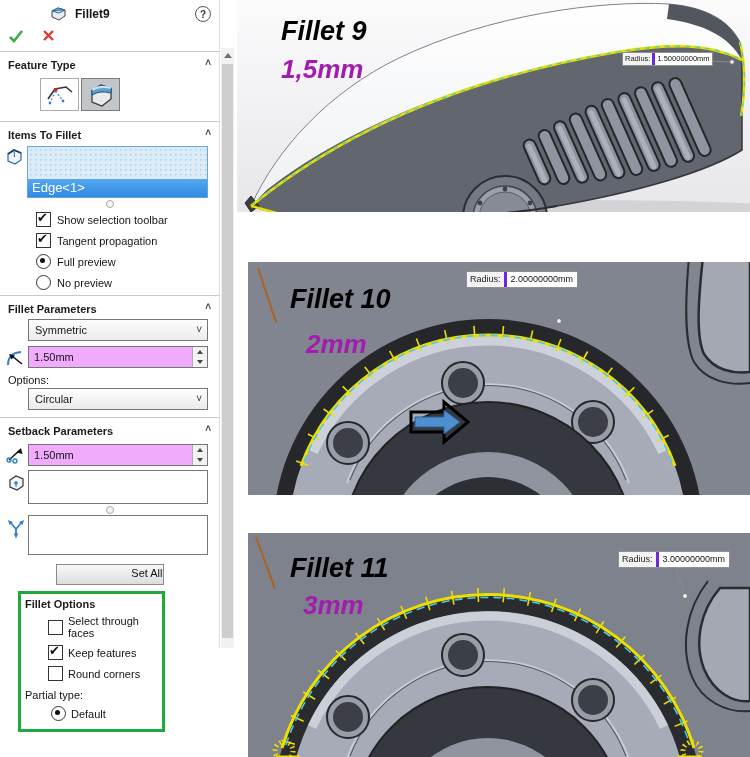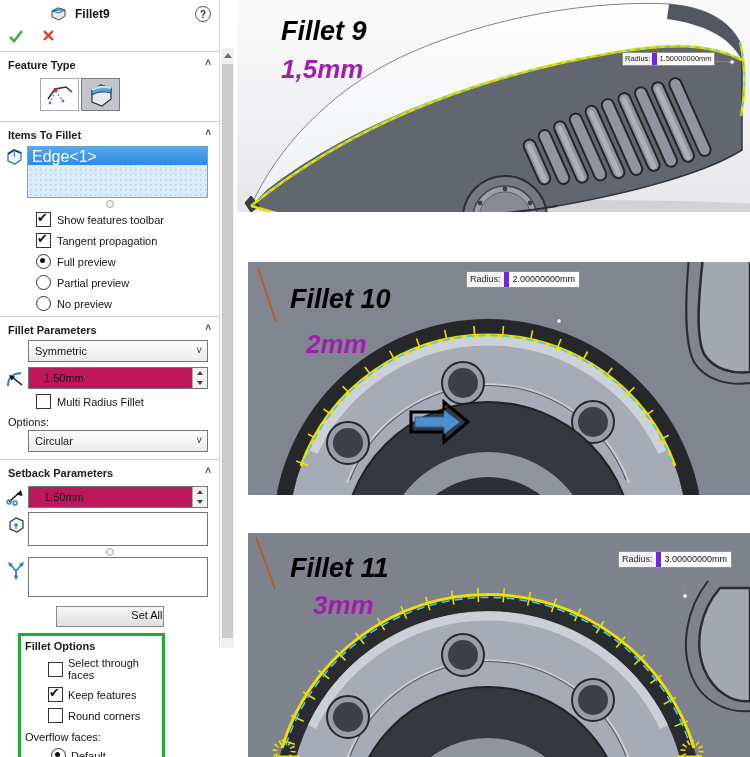--- a/index.html
+++ b/index.html
@@ -22,35 +22,35 @@
   .sec-h{display:flex;padding:5px 8px 2px 8px;font-weight:bold;font-size:11px;color:#1b1b1b;}
   .chev{margin-left:auto;color:#444;font-size:10px;line-height:8px;}
 
   .ft-row{display:flex;gap:2px;padding:5px 0 8px 40px;}
   .ft-btn{width:37px;height:31px;border:1px solid #ababab;background:#fff;display:flex;align-items:center;justify-content:center;}
   .ft-btn.sel{background:#c2c5c9;border:1px solid #7c7c7c;}
 
   .sel-row{display:flex;align-items:flex-start;padding:3px 11px 0 5px;}
   .sel-icon{width:22px;padding-top:2px;}
   .sel-list{flex:1;height:50px;border:1px solid #64a6d8;background:#dcebf8;background-image:radial-gradient(#b9d6ec 1px,transparent 1px);background-size:5px 5px;overflow:hidden;}
-  .sel-item{height:16px;background:linear-gradient(#55a8f0,#2f8ae3);color:#fff;padding:1px 4px;font-size:16px;}
+  .sel-item{height:16px;background:linear-gradient(#55a8f0,#2f8ae3);color:#fff;padding:1px 4px;font-size:13px;margin-top:32px;}
   .dot-handle{width:6px;height:6px;border:1px solid #a9a9a9;border-radius:50%;margin:2px auto 1px auto;background:#f4f4f4;}
 
   .cb-row,.rad-row{display:flex;align-items:center;gap:6px;padding:3px 0 3px 36px;}
   .cb{width:13px;height:13px;border:1px solid #333;background:#fff;position:relative;flex:none;}
   .cb.on::after{content:"✔";position:absolute;left:0;top:-3px;font-size:13px;color:#101010;}
   .radio{width:13px;height:13px;border:1px solid #333;border-radius:50%;background:#fff;position:relative;flex:none;}
   .radio.on::after{content:"";position:absolute;left:3px;top:3px;width:5px;height:5px;border-radius:50%;background:#101010;}
 
   .combo{margin:2px 11px 3px 28px;height:20px;border:1px solid #767676;background:linear-gradient(#fdfdfd,#ebebeb);display:flex;align-items:center;padding-left:6px;position:relative;text-align:right;}
   .combo .dd{position:absolute;right:5px;top:4px;color:#333;font-size:10px;}
 
   .spin-row{display:flex;align-items:center;margin:5px 11px 2px 3px;}
   .spin-ic{width:25px;display:flex;justify-content:center;}
-  .spin-box{flex:1;height:20px;border:1px solid #767676;background:#be185d;display:flex;align-items:center;padding-left:15px;position:relative;}
+  .spin-box{flex:1;height:20px;border:1px solid #767676;background:#f0abfc;display:flex;align-items:center;padding-left:5px;position:relative;}
   .spin-btns{position:absolute;right:0;top:0;width:14px;height:100%;border-left:1px solid #adadad;display:flex;flex-direction:column;background:#f2f2f2;}
   .spin-btns div{flex:1;display:flex;align-items:center;justify-content:center;}
   .tri-up{width:0;height:0;border-left:3px solid transparent;border-right:3px solid transparent;border-bottom:4px solid #444;}
   .tri-dn{width:0;height:0;border-left:3px solid transparent;border-right:3px solid transparent;border-top:4px solid #444;}
 
   .box-row{display:flex;align-items:flex-start;margin:4px 11px 0 3px;}
   .box-ic{width:25px;display:flex;justify-content:center;padding-top:4px;}
   .empty-box{flex:1;height:32px;border:1px solid #767676;background:#fff;}
   .empty-box.tall{height:38px;}
 
@@ -61,21 +61,21 @@
   .gb-cb{display:flex;align-items:center;gap:5px;padding:3px 0 3px 27px;}
   .gb-lab{padding:5px 4px 2px 4px;}
   .gb-rad{display:flex;align-items:center;gap:5px;padding:3px 0 3px 30px;}
 
   
   .view{position:absolute;overflow:hidden;}
   .view svg{position:absolute;left:0;top:0;display:block;}
   .vtitle{position:absolute;font-weight:bold;font-style:italic;font-size:27px;color:#000;white-space:nowrap;}
   .vsub{position:absolute;font-weight:bold;font-style:italic;font-size:26px;color:#a21caf;white-space:nowrap;}
   .callout{position:absolute;display:flex;align-items:stretch;border:1px solid #8f8f8f;background:#fff;font-size:9px;line-height:1;white-space:nowrap;}
-  .callout .cl{padding:3px 3px;border-right:5px solid #6d28d9;background:#f3f3f3;color:#222;}
+  .callout .cl{padding:3px 3px;border-right:3px solid #6d28d9;background:#f3f3f3;color:#222;}
   .callout .cv{padding:3px 4px;color:#111;}
   .callout.small{font-size:7.5px;}
   .callout.small .cl,.callout.small .cv{padding:2px 2px;}
 </style>
 </head>
 <body>
 
 <div class="app">
 
   <div class="pm">
@@ -141,33 +141,29 @@
         </svg>
       </div>
       <div class="sel-list">
         <div class="sel-item">Edge&lt;1&gt;</div>
       </div>
     </div>
     <div class="dot-handle"></div>
 
     <div class="cb-row">
       <span class="cb on"></span>
-      <span>Show features toolbar</span>
+      <span>Show selection toolbar</span>
     </div>
     <div class="cb-row">
       <span class="cb on"></span>
       <span>Tangent propagation</span>
     </div>
     <div class="rad-row">
       <span class="radio on"></span>
       <span>Full preview</span>
-    </div>
-    <div class="rad-row">
-      <span class="radio"></span>
-      <span>Partial preview</span>
     </div>
     <div class="rad-row">
       <span class="radio"></span>
       <span>No preview</span>
     </div>
 
     <div class="divider"></div>
 
     <div class="sec-h">
       <span>Fillet Parameters</span>
@@ -190,24 +186,20 @@
         <div class="spin-btns">
           <div>
               <span class="tri-up"></span>
             </div>
           <div>
               <span class="tri-dn"></span>
             </div>
         </div>
       </div>
     </div>
-    <div class="cb-row">
-      <span class="cb"></span>
-      <span>Multi Radius Fillet</span>
-    </div>
     <div style="padding:4px 8px 0 8px;">Options:</div>
     <div class="combo">
       <span>Circular</span>
       <span class="dd">˅</span>
     </div>
 
     <div class="divider" style="margin-top:7px;"></div>
 
     <div class="sec-h">
       <span>Setback Parameters</span>
@@ -265,21 +257,21 @@
         <span>Select through faces</span>
       </div>
       <div class="gb-cb">
         <span class="cb on"></span>
         <span>Keep features</span>
       </div>
       <div class="gb-cb">
         <span class="cb"></span>
         <span>Round corners</span>
       </div>
-      <div class="gb-lab">Overflow faces:</div>
+      <div class="gb-lab">Partial type:</div>
       <div class="gb-rad">
         <span class="radio on"></span>
         <span>Default</span>
       </div>
 
     </div>
   </div>
 
   <div class="pm-edge"></div>
   <div class="vscroll">
@@ -481,20 +473,20 @@
         <path d="M430,224 L454,224" stroke-width="3"></path>
       </g>
 
       <path d="M472,55 C452,78 446,110 456,136 C466,160 486,170 502,168 L502,55 Z" fill="#a4a8b3" stroke="#2b2c30" stroke-width="2.5"></path>
       <path d="M460,48 C438,76 432,114 444,144 C454,168 478,180 502,178" fill="none" stroke="#2b2c30" stroke-width="2"></path>
 
       <line x1="428" y1="36" x2="437" y2="61" stroke="#8a8a8a" stroke-width="1"></line>
       <circle cx="437" cy="63" r="2.5" fill="#ececec" stroke="#777" stroke-width="1"></circle>
     </svg>
     <div class="vtitle" style="left:42px;top:20px;">Fillet 11</div>
-    <div class="vsub" style="left:65px;top:57px;">3mm</div>
+    <div class="vsub" style="left:55px;top:57px;">3mm</div>
     <div class="callout" style="left:370px;top:18px;">
       <span class="cl">Radius:</span>
       <span class="cv">3.00000000mm</span>
     </div>
   </div>
 
 </div>
 
 </body></html>

